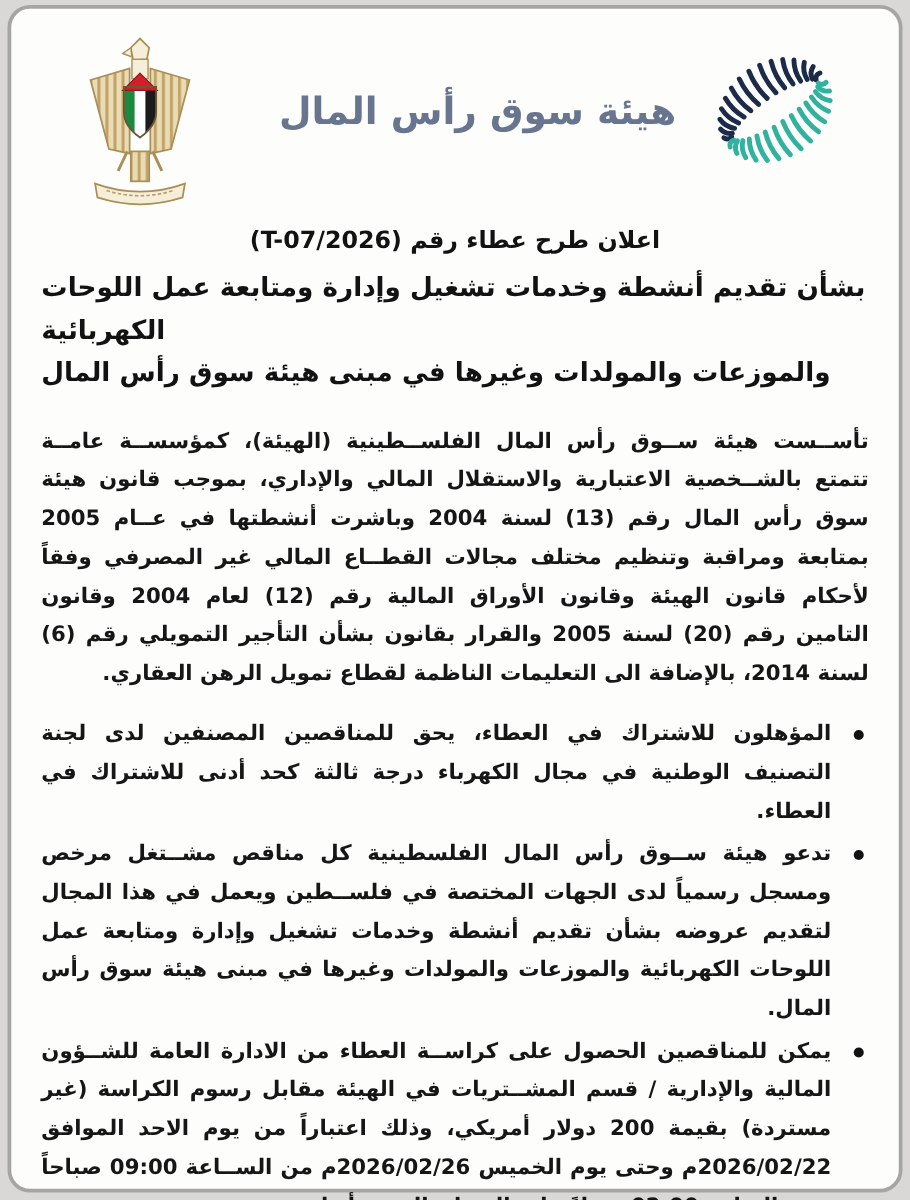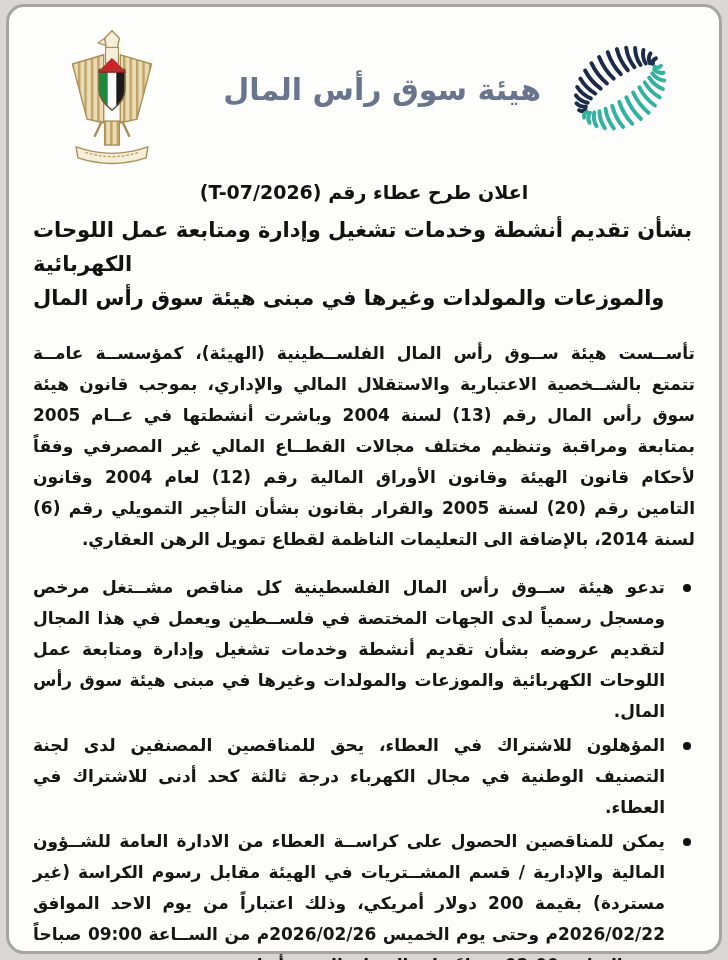--- a/index.html
+++ b/index.html
@@ -159,25 +159,25 @@
   <div class="doc-subtitle">
     <div>بشأن تقديم أنشطة وخدمات تشغيل وإدارة ومتابعة عمل اللوحات الكهربائية</div>
     <div>والموزعات والمولدات وغيرها في مبنى هيئة سوق رأس المال</div>
   </div>
 
   <p class="intro">تأســست هيئة ســوق رأس المال الفلســطينية (الهيئة)، كمؤسســة عامــة تتمتع بالشــخصية الاعتبارية والاستقلال المالي والإداري، بموجب قانون هيئة سوق رأس المال رقم (13) لسنة 2004 وباشرت أنشطتها في عــام 2005 بمتابعة ومراقبة وتنظيم مختلف مجالات القطــاع المالي غير المصرفي وفقاً لأحكام قانون الهيئة وقانون الأوراق المالية رقم (12) لعام 2004 وقانون التامين رقم (20) لسنة 2005 والقرار بقانون بشأن التأجير التمويلي رقم (6) لسنة 2014، بالإضافة الى التعليمات الناظمة لقطاع تمويل الرهن العقاري.</p>
 
   <ul class="points">
     <li>
       <span class="bullet-dot"></span>
-      <span>تدعو هيئة ســوق رأس المال الفلسطينية كل مناقص مشــتغل مرخص ومسجل رسمياً لدى الجهات المختصة في فلســطين ويعمل في هذا المجال لتقديم عروضه بشأن تقديم أنشطة وخدمات تشغيل وإدارة ومتابعة عمل اللوحات الكهربائية والموزعات والمولدات وغيرها في مبنى هيئة سوق رأس المال.</span>
+      <span>المؤهلون للاشتراك في العطاء، يحق للمناقصين المصنفين لدى لجنة التصنيف الوطنية في مجال الكهرباء درجة ثالثة كحد أدنى للاشتراك في العطاء.</span>
     </li>
     <li>
       <span class="bullet-dot"></span>
-      <span>المؤهلون للاشتراك في العطاء، يحق للمناقصين المصنفين لدى لجنة التصنيف الوطنية في مجال الكهرباء درجة ثالثة كحد أدنى للاشتراك في العطاء.</span>
+      <span>تدعو هيئة ســوق رأس المال الفلسطينية كل مناقص مشــتغل مرخص ومسجل رسمياً لدى الجهات المختصة في فلســطين ويعمل في هذا المجال لتقديم عروضه بشأن تقديم أنشطة وخدمات تشغيل وإدارة ومتابعة عمل اللوحات الكهربائية والموزعات والمولدات وغيرها في مبنى هيئة سوق رأس المال.</span>
     </li>
     <li>
       <span class="bullet-dot"></span>
       <span>يمكن للمناقصين الحصول على كراســة العطاء من الادارة العامة للشــؤون المالية والإدارية / قسم المشــتريات في الهيئة مقابل رسوم الكراسة (غير مستردة) بقيمة 200 دولار أمريكي، وذلك اعتباراً من يوم الاحد الموافق 2026/02/22م وحتى يوم الخميس 2026/02/26م من الســاعة 09:00 صباحاً حتى الساعة 02:00 مساءً على العنوان المبين أدناه.</span>
     </li>
 
   </ul>
 
 </div>
 

